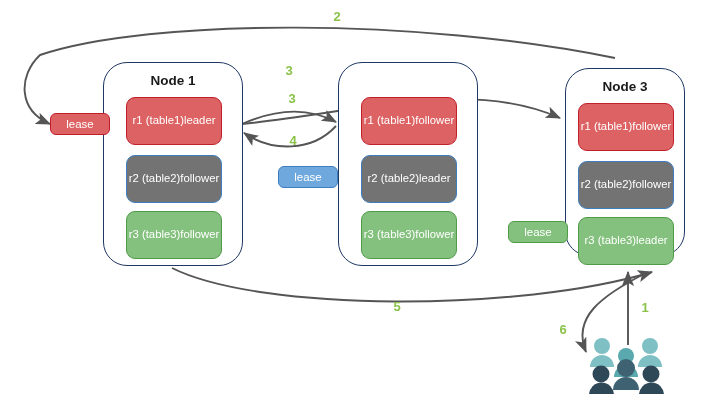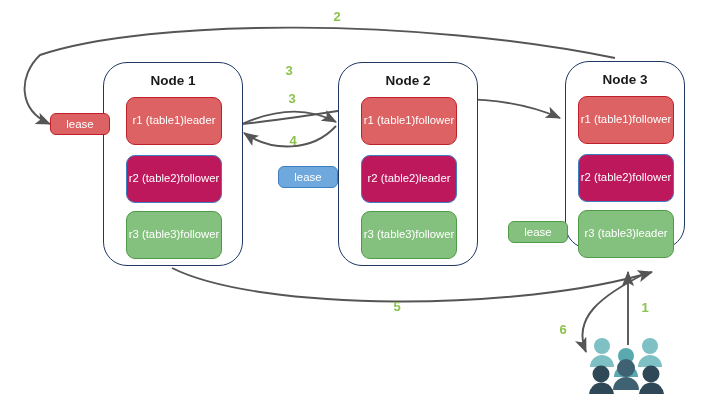--- a/index.html
+++ b/index.html
@@ -10,21 +10,21 @@
   .node{position:absolute;border:1.6px solid #1f3864;border-radius:24px;background:#ffffff;
         box-sizing:border-box;}
   .node-title{position:absolute;left:0;right:0;top:10px;text-align:center;
               font-size:13.5px;font-weight:bold;color:#1a1a1a;}
 
   .replica{position:absolute;left:22px;width:96px;height:48px;border-radius:9px;
            box-sizing:border-box;display:flex;align-items:center;
            justify-content:center;color:#ffffff;font-size:11.3px;line-height:1.22;
            text-align:center;}
   .rep-red{background:#dd6263;border:1.6px solid #c0202a;}
-  .rep-blue{background:#be185d;border:1.6px solid #3d7ec0;}
+  .rep-blue{background:#737373;border:1.6px solid #3d7ec0;}
   .rep-green{background:#85c17e;border:1.6px solid #4f9b48;}
 
   .lease{position:absolute;width:60px;height:22px;border-radius:6px;box-sizing:border-box;
          display:flex;align-items:center;justify-content:center;color:#ffffff;font-size:11.5px;}
   .lease-red{background:#dd6263;border:1.6px solid #c0202a;}
   .lease-blue{background:#6fa8dc;border:1.6px solid #3d7ec0;}
   .lease-green{background:#85c17e;border:1.6px solid #4f9b48;}
 
   .step-label{position:absolute;color:#8bc34a;font-size:13px;font-weight:bold;
               transform:translate(-50%,-50%);}
@@ -67,36 +67,35 @@
       <span>r2 (table2)</span>
       <span>follower</span>
     </div>
     <div class="replica rep-green" style="top:148px;">
       <span>r3 (table3)</span>
       <span>follower</span>
     </div>
   </div>
 
   <div class="node" style="left:338px;top:62px;width:140px;height:204px;">
-    <div class="node-title">Node 2</div>
     <div class="replica rep-red" style="top:34px;">
       <span>r1 (table1)</span>
       <span>follower</span>
     </div>
     <div class="replica rep-blue" style="top:92px;">
       <span>r2 (table2)</span>
       <span>leader</span>
     </div>
     <div class="replica rep-green" style="top:148px;">
       <span>r3 (table3)</span>
       <span>follower</span>
     </div>
   </div>
 
-  <div class="node" style="left:565px;top:61px;width:120px;height:188px;">
+  <div class="node" style="left:565px;top:68px;width:120px;height:188px;">
     <div class="node-title">Node 3</div>
     <div class="replica rep-red" style="left:12px;top:34px;">
       <span>r1 (table1)</span>
       <span>follower</span>
     </div>
     <div class="replica rep-blue" style="left:12px;top:92px;">
       <span>r2 (table2)</span>
       <span>follower</span>
     </div>
     <div class="replica rep-green" style="left:12px;top:148px;">

